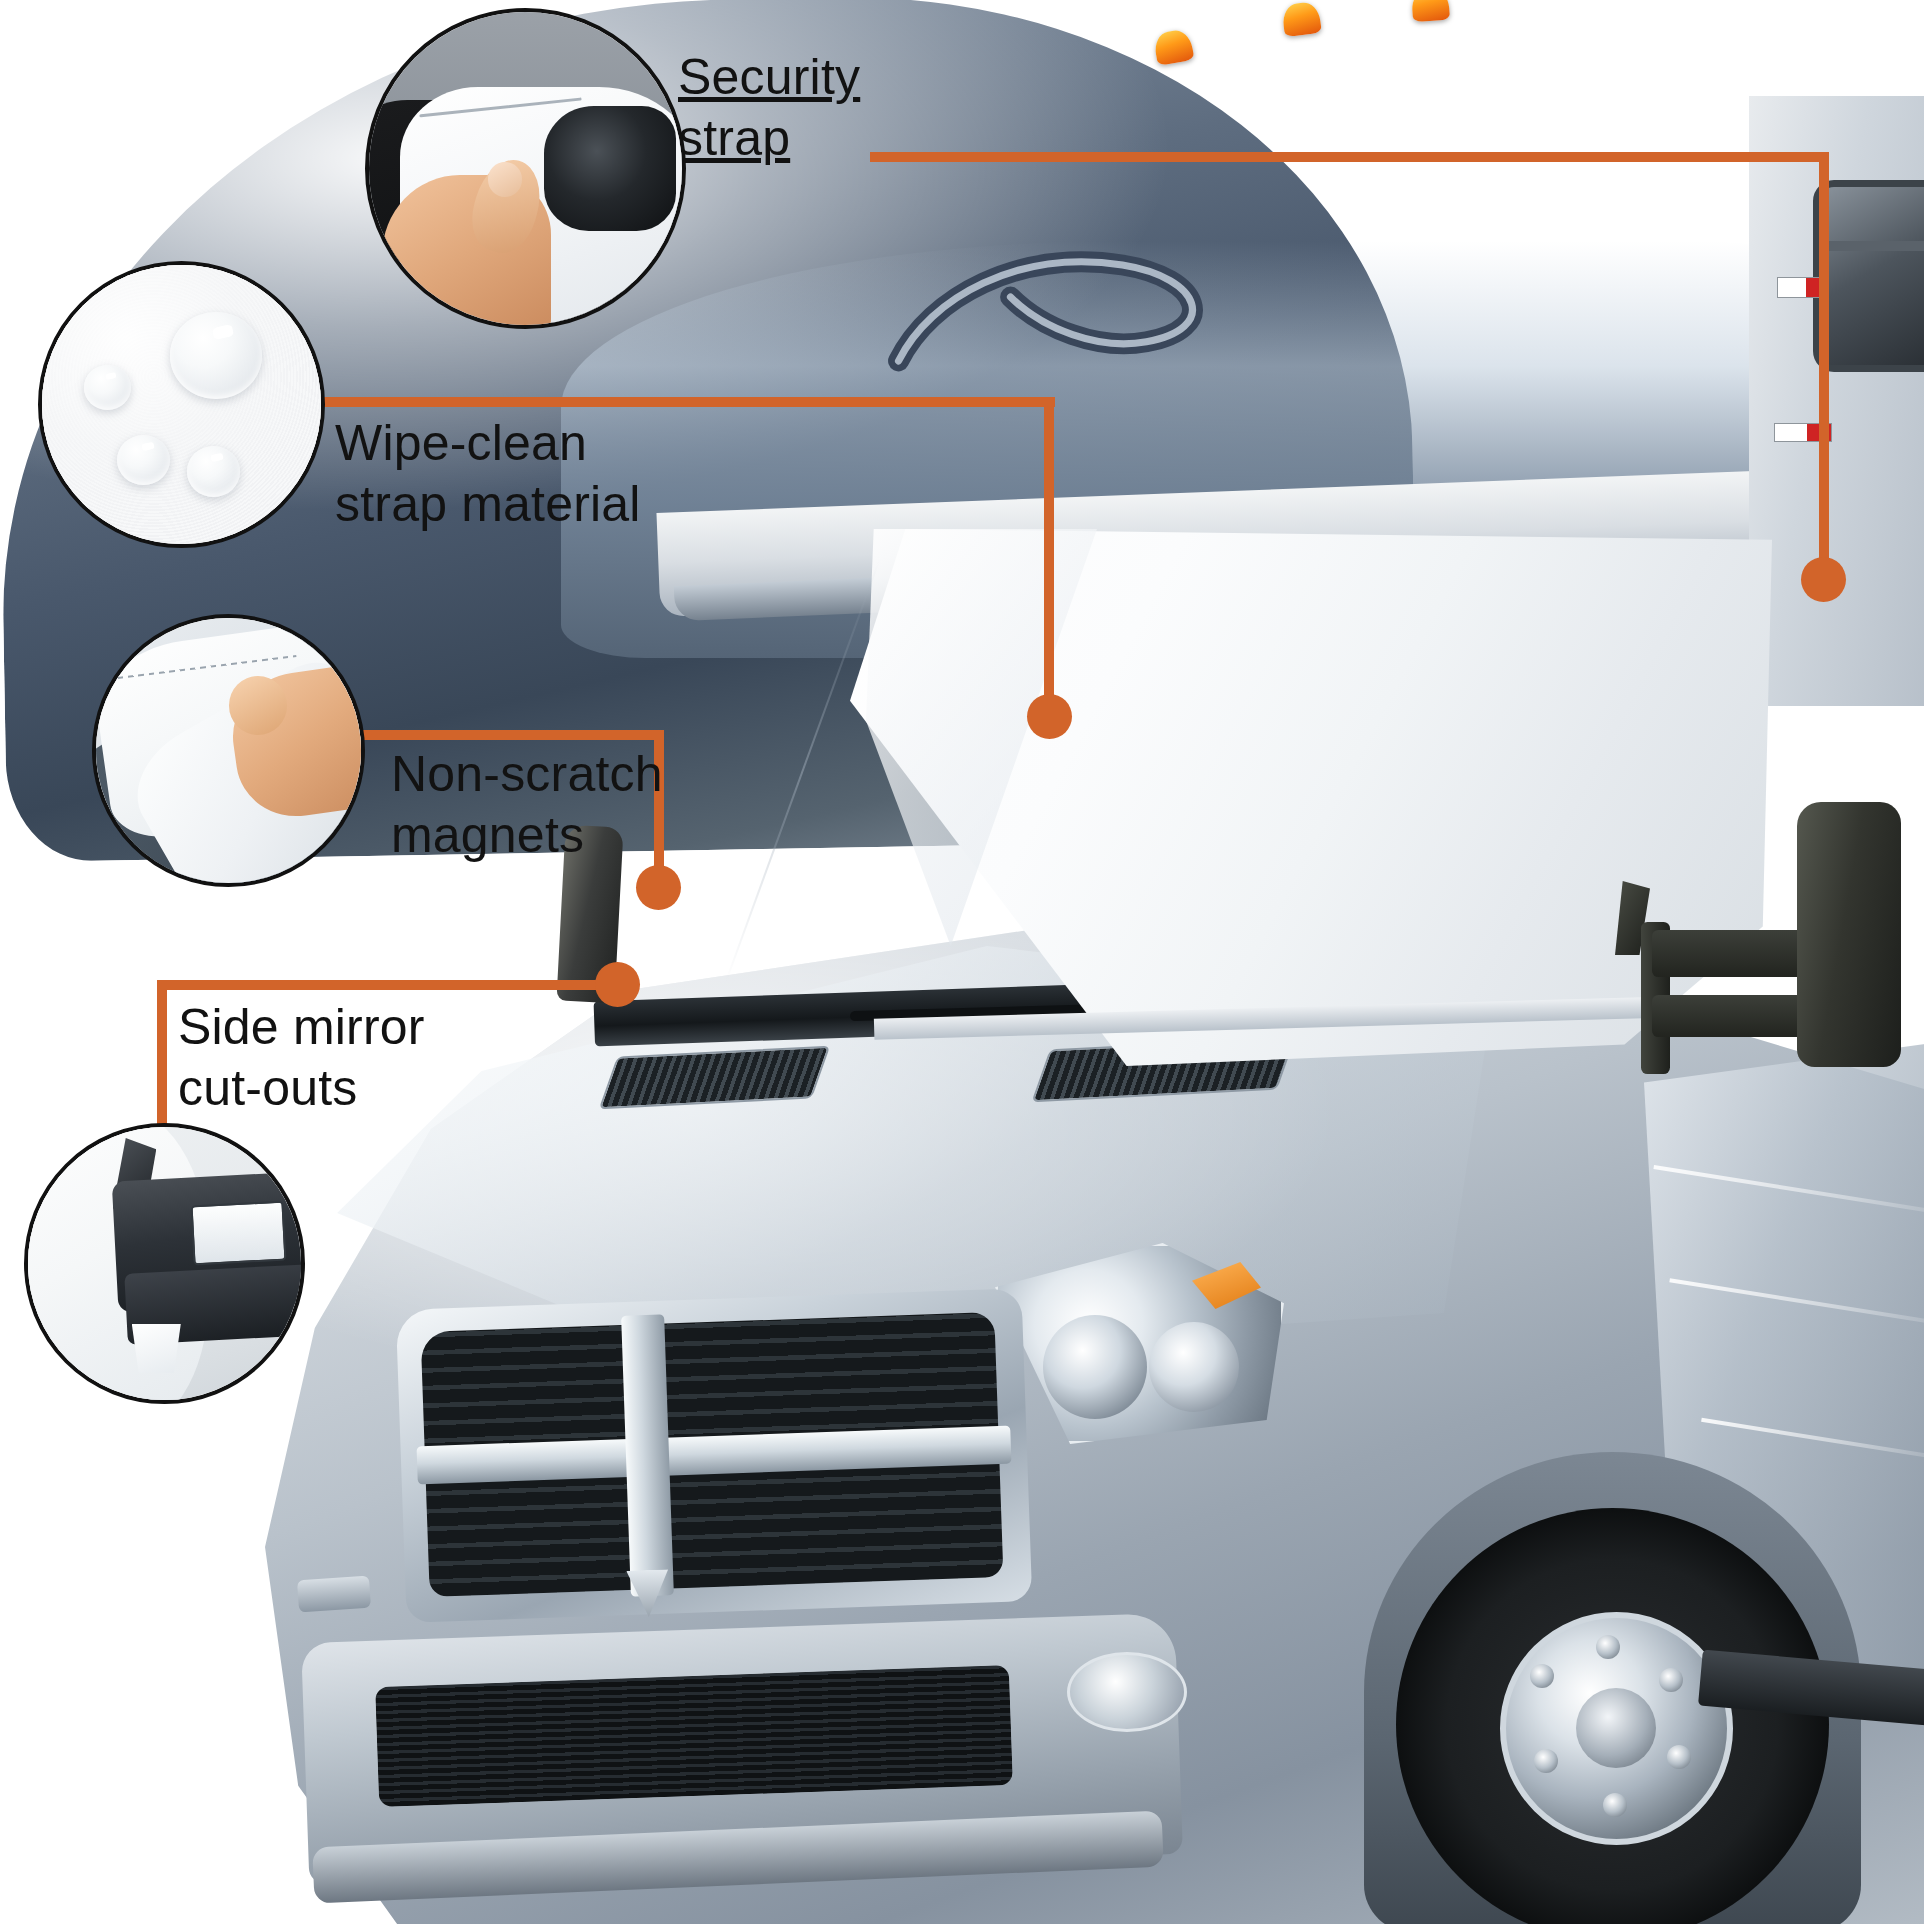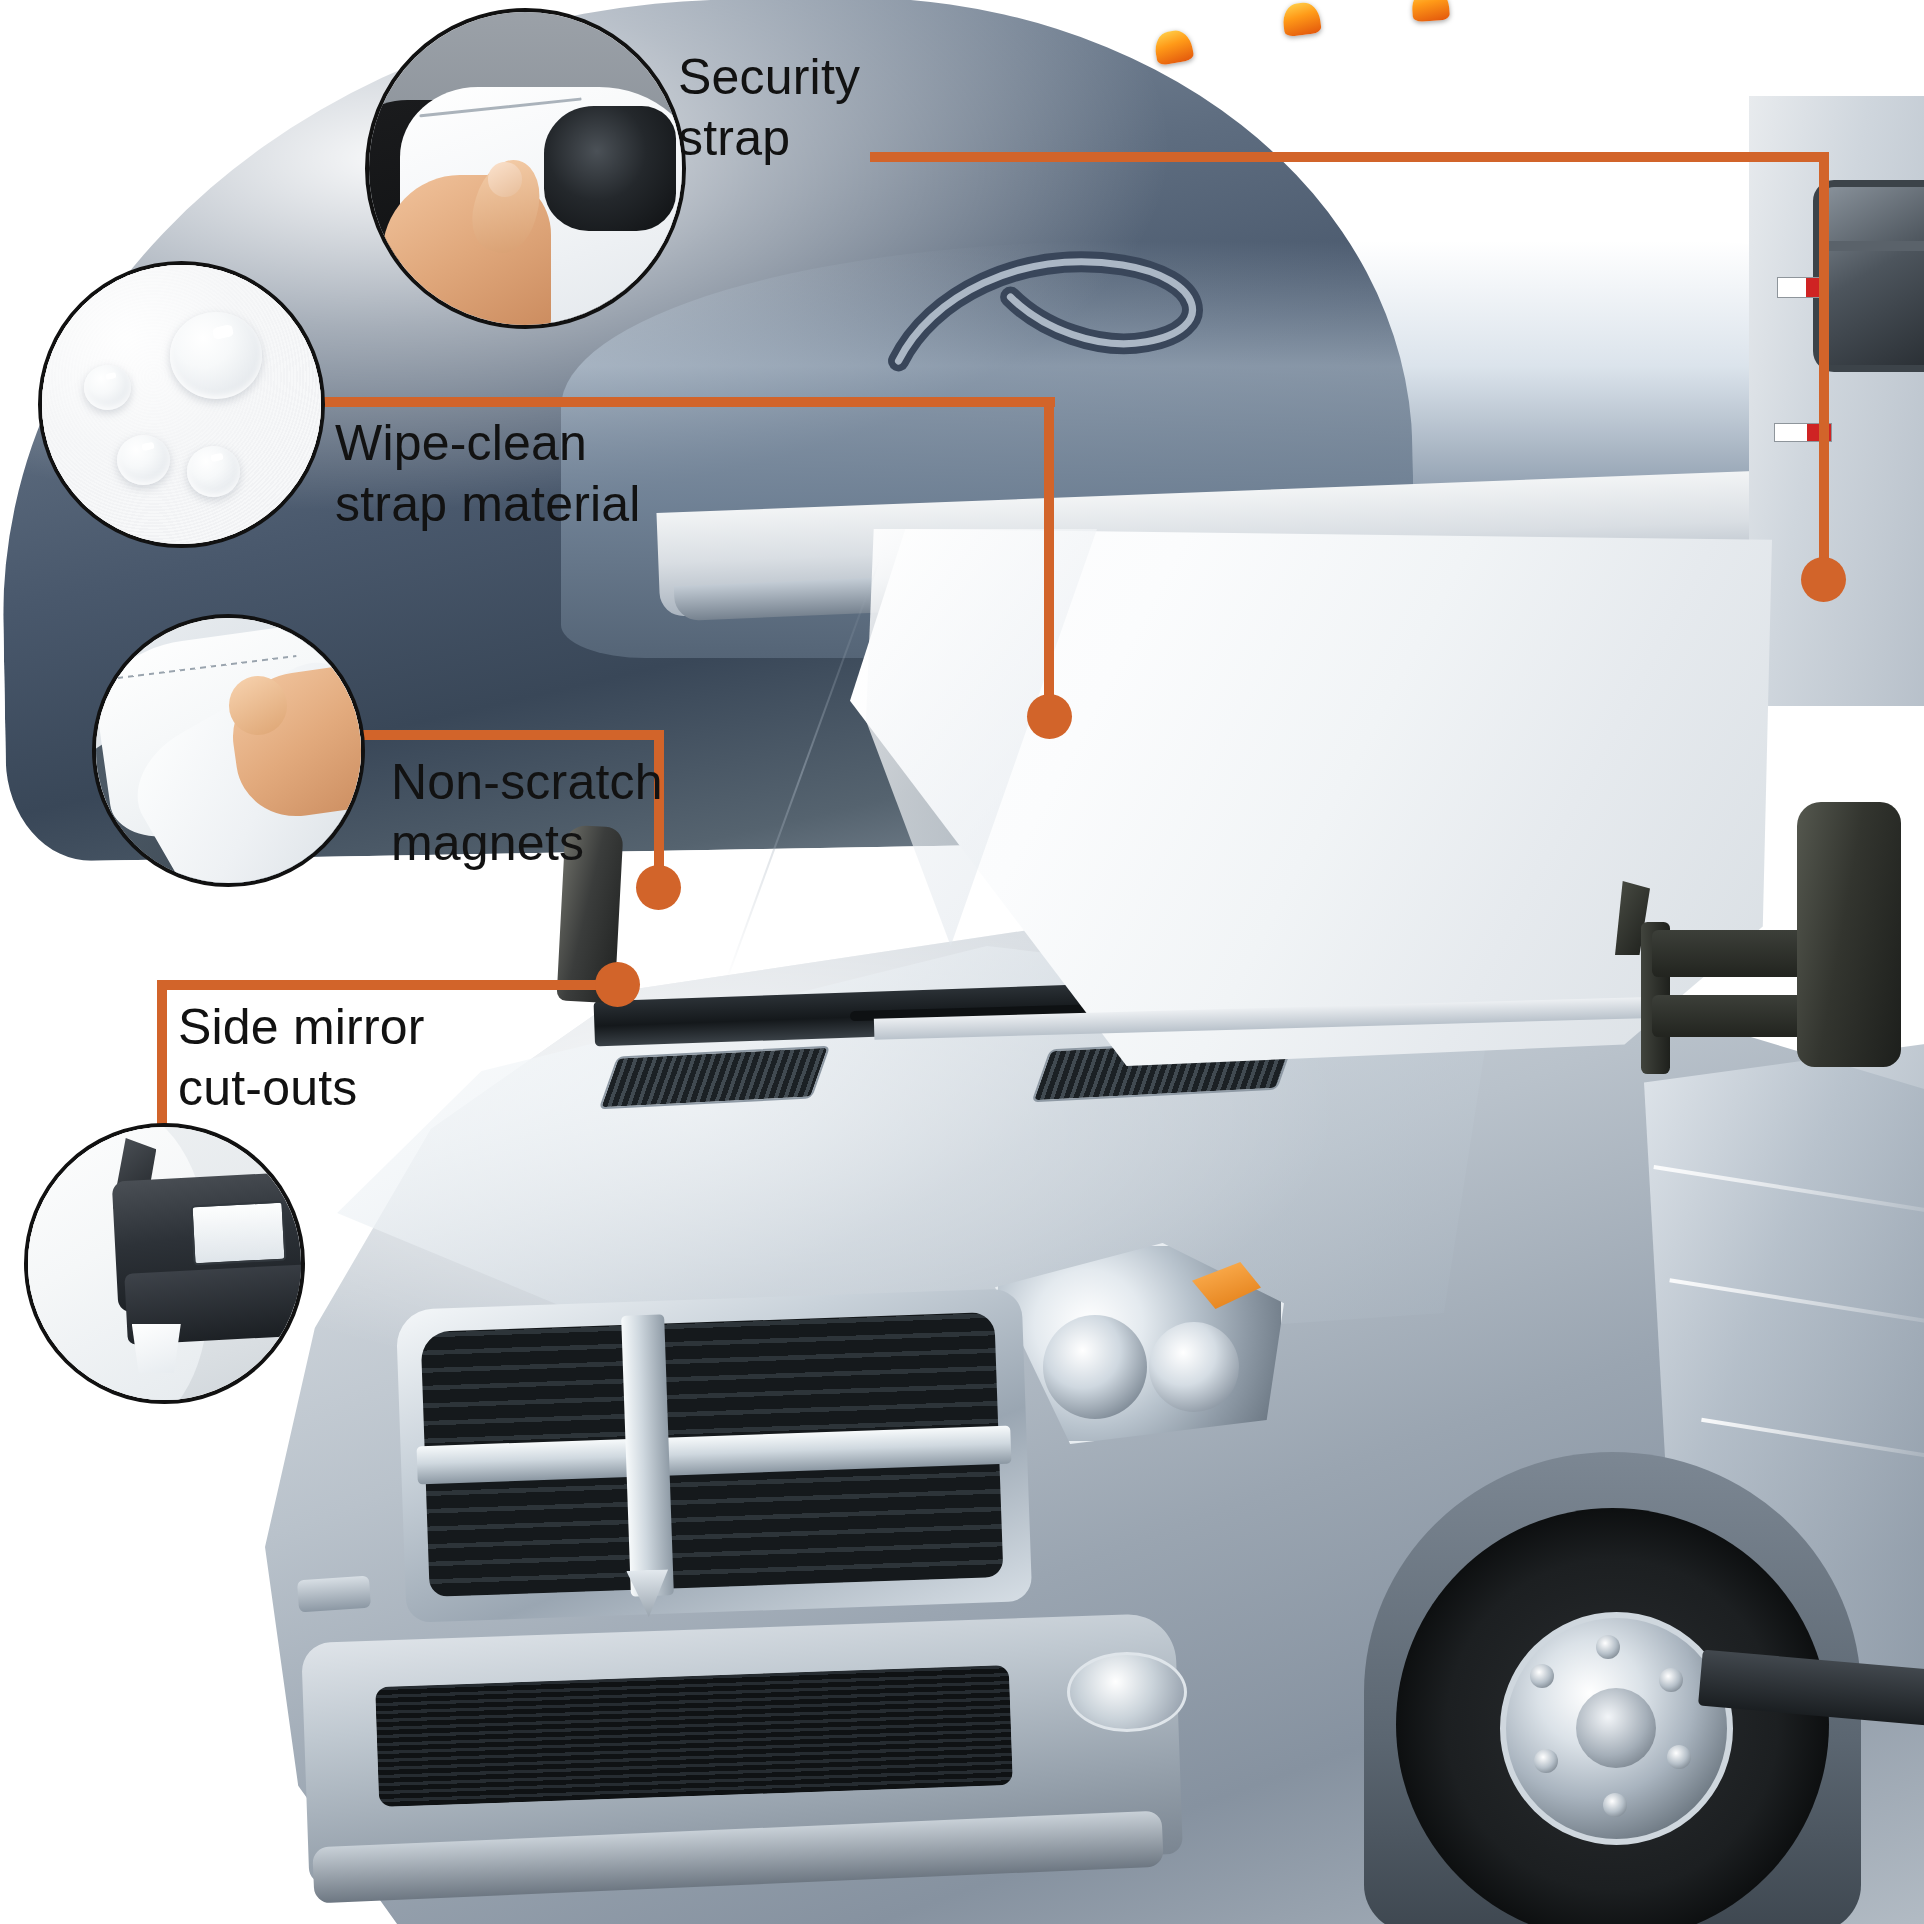--- a/index.html
+++ b/index.html
@@ -473,27 +473,27 @@
   <div class="conn-dot" style="left:1027px; top:694px;"></div>
 
   <div class="conn conn-h" style="left:345px; top:730px; width:319px;"></div>
   <div class="conn conn-v" style="left:654px; top:730px; height:159px;"></div>
   <div class="conn-dot" style="left:636px; top:865px;"></div>
 
   <div class="conn conn-v" style="left:157px; top:980px; height:257px;"></div>
   <div class="conn conn-h" style="left:157px; top:980px; width:473px;"></div>
   <div class="conn-dot" style="left:595px; top:962px;"></div>
 
-  <div class="callout-label" style="left:678px; top:47px;">Security
+  <div class="callout-label" style="left:678px; top:47px;text-decoration:underline;">Security
 strap</div>
 
   <div class="callout-label" style="left:335px; top:413px;">Wipe-clean
 strap material</div>
 
-  <div class="callout-label" style="left:391px; top:744px;margin-top:8px;">Non-scratch
+  <div class="callout-label" style="left:391px; top:744px;">Non-scratch
 magnets</div>
 
   <div class="callout-label" style="left:178px; top:997px;">Side mirror
 cut-outs</div>
 
   <div class="inset" id="inset1">
     <div class="inset-inner">
       <div id="i1-bg"></div>
       <div id="i1-dark"></div>
       <div id="i1-cover"></div>

